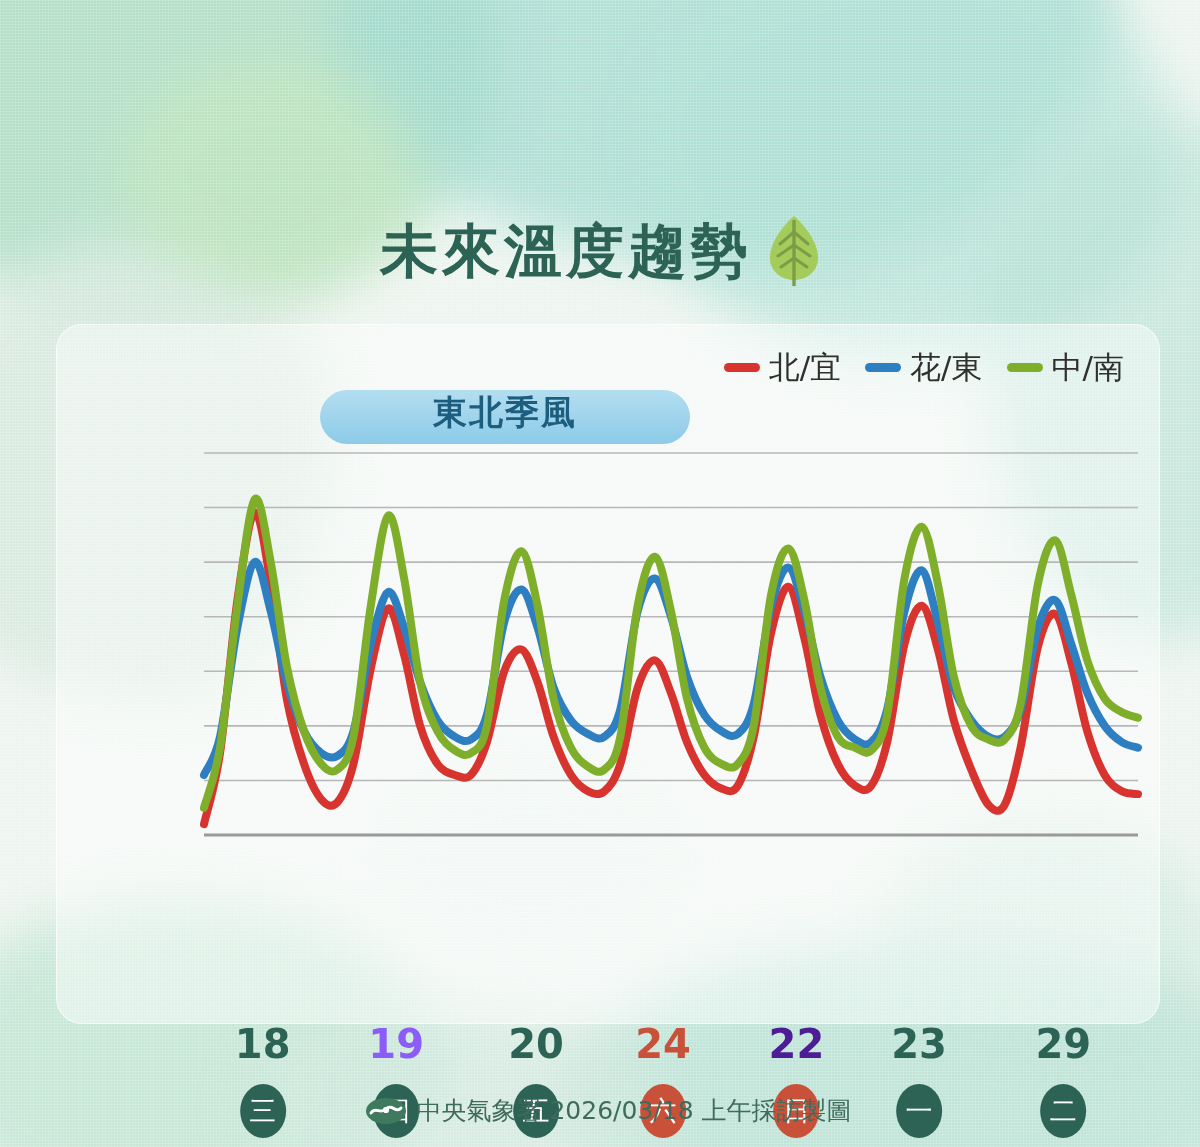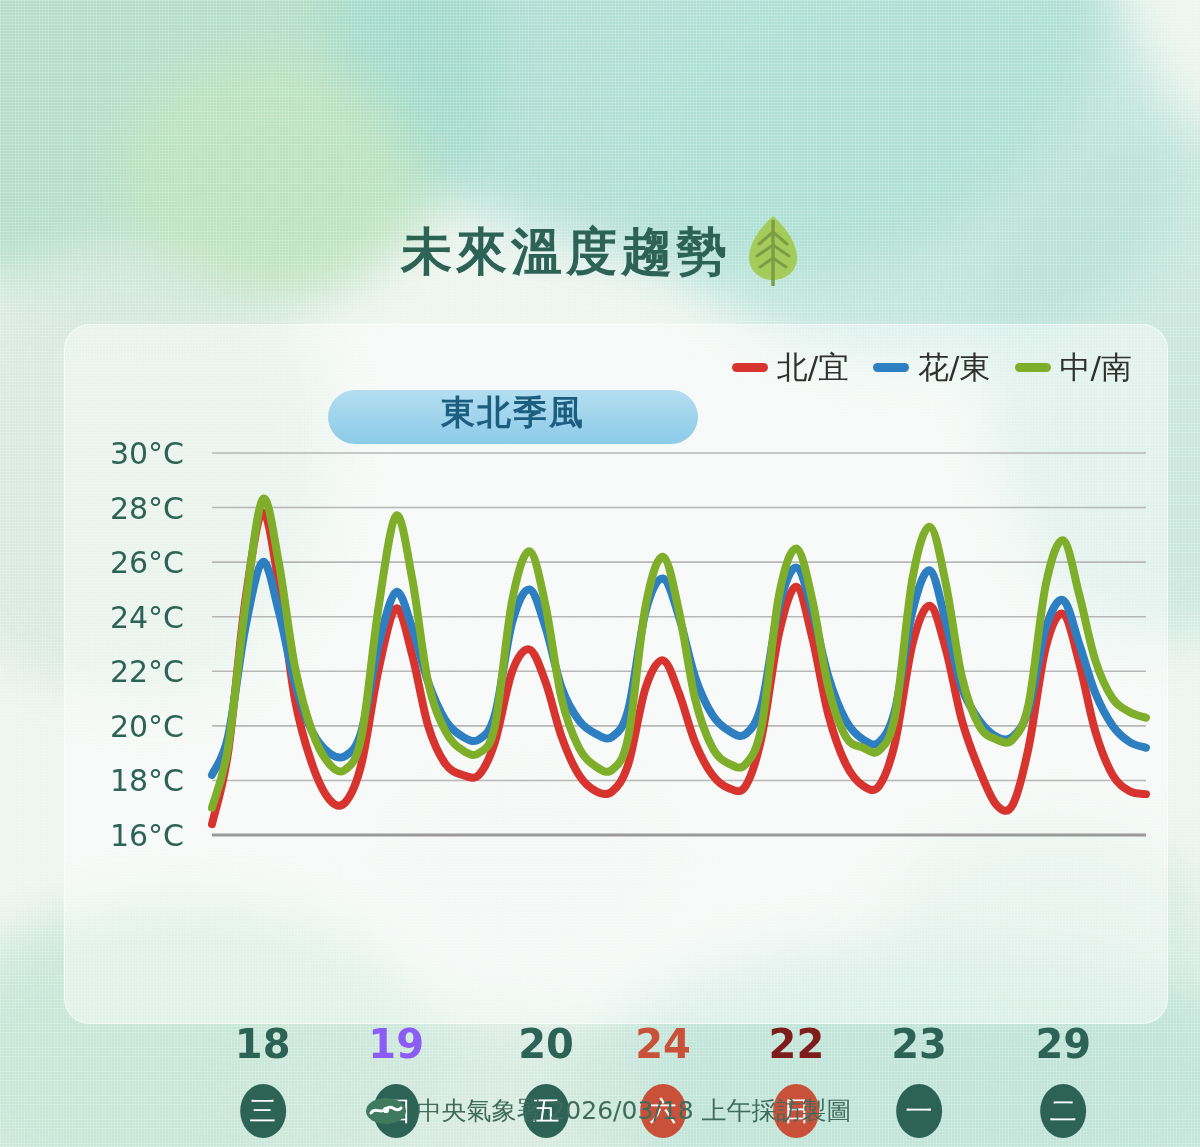--- a/index.html
+++ b/index.html
@@ -14,25 +14,25 @@
   #grain{position:absolute;inset:0;z-index:1;pointer-events:none;opacity:.55;
     background:
       repeating-linear-gradient(0deg,rgba(255,255,255,.35) 0 1px,rgba(0,0,0,0) 1px 3px),
       repeating-linear-gradient(90deg,rgba(255,255,255,.30) 0 1px,rgba(0,0,0,0) 1px 3px);
     mix-blend-mode:overlay;}
 
   
   #title-row{position:absolute;top:214px;left:0;width:1200px;z-index:5;
     display:flex;align-items:center;justify-content:center;gap:16px;}
   #page-title{font-family:"DejaVu Sans","Liberation Sans",sans-serif;
-    font-size:51px;font-weight:bold;color:#2d6355;letter-spacing:4px;line-height:1;}
+    font-size:58px;font-weight:bold;color:#2d6355;letter-spacing:4px;line-height:1;}
   #leaf-icon{width:52px;height:74px;display:block;}
 
   
-  #chart-card{position:absolute;left:64px;top:324px;width:1104px;height:700px;
+  #chart-card{position:absolute;left:56px;top:324px;width:1104px;height:700px;
     background:rgba(255,255,255,.45);border-radius:26px;
     box-shadow:0 0 0 1px rgba(255,255,255,.65) inset;z-index:4;}
 
   
   #legend{position:absolute;right:36px;top:28px;display:flex;gap:24px;align-items:center;z-index:7;}
   .legend-item{display:flex;align-items:center;gap:9px;}
   .legend-swatch{width:36px;height:9px;border-radius:5px;display:block;}
   .legend-label{font-family:"DejaVu Sans","Liberation Sans",sans-serif;
     font-size:31px;color:#30302e;line-height:1;}
 
@@ -110,30 +110,20 @@
       <span class="legend-swatch" style="background:#7fae2b"></span>
       <span class="legend-label">中/南</span>
     </div>
   </div>
 
   <div id="monsoon-pill">
     <span id="monsoon-label">東北季風</span>
   </div>
 
   <div id="plot-wrap">
-    <div id="ylabels">
-        <div class="ytick" style="top: 129px;">30°C</div>
-        <div class="ytick" style="top: 183.571px;">28°C</div>
-        <div class="ytick" style="top: 238.143px;">26°C</div>
-        <div class="ytick" style="top: 292.714px;">24°C</div>
-        <div class="ytick" style="top: 347.286px;">22°C</div>
-        <div class="ytick" style="top: 401.857px;">20°C</div>
-        <div class="ytick" style="top: 456.429px;">18°C</div>
-        <div class="ytick" style="top: 511px;">16°C</div>
-      </div>
     <svg id="gridsvg" width="1104" height="700">
         <line x1="148" x2="1082" y1="129" y2="129" stroke="#b7b7b7" stroke-width="1.6"></line>
         <line x1="148" x2="1082" y1="183.5714285714286" y2="183.5714285714286" stroke="#b7b7b7" stroke-width="1.6"></line>
         <line x1="148" x2="1082" y1="238.1428571428571" y2="238.1428571428571" stroke="#b7b7b7" stroke-width="1.6"></line>
         <line x1="148" x2="1082" y1="292.7142857142857" y2="292.7142857142857" stroke="#b7b7b7" stroke-width="1.6"></line>
         <line x1="148" x2="1082" y1="347.28571428571433" y2="347.28571428571433" stroke="#b7b7b7" stroke-width="1.6"></line>
         <line x1="148" x2="1082" y1="401.8571428571429" y2="401.8571428571429" stroke="#b7b7b7" stroke-width="1.6"></line>
         <line x1="148" x2="1082" y1="456.42857142857144" y2="456.42857142857144" stroke="#b7b7b7" stroke-width="1.6"></line>
         <line x1="148" x2="1082" y1="511" y2="511" stroke="#9a9a9a" stroke-width="3"></line>
         <path d="M148.00,500.09 C150.67,488.26 158.45,466.43 164.01,429.14 C169.57,391.85 175.58,316.36 181.36,276.34 C187.14,236.32 193.14,191.76 198.70,189.03 C204.26,186.30 209.38,229.05 214.71,259.97 C220.05,290.90 225.17,344.56 230.73,374.57 C236.29,404.59 242.29,423.23 248.07,440.06 C253.85,456.88 259.86,469.16 265.42,475.53 C270.98,481.90 276.09,484.17 281.43,478.26 C286.77,472.35 291.88,462.34 297.44,440.06 C303.00,417.77 309.00,370.48 314.79,344.56 C320.57,318.64 326.57,286.80 332.13,284.53 C337.69,282.25 342.81,311.36 348.14,330.91 C353.48,350.47 358.59,383.67 364.15,401.86 C369.71,420.05 375.72,431.87 381.50,440.06 C387.28,448.24 393.29,449.15 398.85,450.97 C404.41,452.79 409.52,456.43 414.86,450.97 C420.19,445.51 425.31,435.51 430.87,418.23 C436.43,400.95 442.43,362.75 448.21,347.29 C454.00,331.82 460.00,323.64 465.56,325.46 C471.12,327.28 476.23,343.65 481.57,358.20 C486.91,372.75 492.02,397.31 497.58,412.77 C503.14,428.23 509.15,441.88 514.93,450.97 C520.71,460.07 526.71,464.61 532.27,467.34 C537.83,470.07 542.95,471.89 548.29,467.34 C553.62,462.80 558.74,457.34 564.30,440.06 C569.86,422.78 575.86,380.94 581.64,363.66 C587.42,346.38 593.43,335.46 598.99,336.37 C604.55,337.28 609.66,355.47 615.00,369.11 C620.34,382.76 625.45,404.59 631.01,418.23 C636.57,431.87 642.58,443.24 648.36,450.97 C654.14,458.70 660.14,462.80 665.70,464.61 C671.26,466.43 676.38,470.53 681.71,461.89 C687.05,453.25 692.17,438.24 697.73,412.77 C703.29,387.30 709.29,334.10 715.07,309.09 C720.85,284.07 726.86,261.79 732.42,262.70 C737.98,263.61 743.09,293.17 748.43,314.54 C753.77,335.92 758.88,370.02 764.44,390.94 C770.00,411.86 776.00,428.23 781.79,440.06 C787.57,451.88 793.57,458.25 799.13,461.89 C804.69,465.52 809.81,469.16 815.14,461.89 C820.48,454.61 825.59,441.88 831.15,418.23 C836.71,394.58 842.72,342.74 848.50,320.00 C854.28,297.26 860.29,280.89 865.85,281.80 C871.41,282.71 876.52,306.36 881.86,325.46 C887.19,344.56 892.31,376.39 897.87,396.40 C903.43,416.41 909.43,431.42 915.21,445.51 C921.00,459.61 927.00,475.07 932.56,480.99 C938.12,486.90 943.23,490.54 948.57,480.99 C953.91,471.44 959.02,450.06 964.58,423.69 C970.14,397.31 976.15,345.01 981.93,322.73 C987.71,300.45 993.71,287.26 999.27,289.99 C1004.83,292.71 1009.95,319.55 1015.29,339.10 C1020.62,358.65 1025.74,388.67 1031.30,407.31 C1036.86,425.96 1042.86,440.97 1048.64,450.97 C1054.42,460.98 1060.43,464.16 1065.99,467.34 C1071.55,470.53 1079.33,469.62 1082.00,470.07" fill="none" stroke="#d8342f" stroke-width="8" stroke-linecap="round" stroke-linejoin="round"></path>
@@ -145,30 +135,30 @@
 
 <div id="xaxis">
     <div class="xcol" style="left: 214.714px;">
       <div class="xday" style="color: rgb(45, 99, 85);">18</div>
       <div class="xbadge" style="background: rgb(45, 99, 85);">三</div>
     </div>
     <div class="xcol" style="left: 348.143px;">
       <div class="xday" style="color: #8b5cf6;">19</div>
       <div class="xbadge" style="background: rgb(45, 99, 85);">四</div>
     </div>
-    <div class="xcol" style="left: 498px;">
+    <div class="xcol" style="left: 488px;">
       <div class="xday" style="color: rgb(45, 99, 85);">20</div>
       <div class="xbadge" style="background: rgb(45, 99, 85);">五</div>
     </div>
     <div class="xcol" style="left: 615px;">
       <div class="xday" style="color: rgb(201, 81, 58);">24</div>
       <div class="xbadge" style="background: rgb(201, 81, 58);">六</div>
     </div>
     <div class="xcol" style="left: 748.429px;">
-      <div class="xday" style="color: #7f1d1d;">22</div>
+      <div class="xday" style="color: #4c1d95;">22</div>
       <div class="xbadge" style="background: rgb(201, 81, 58);">日</div>
     </div>
     <div class="xcol" style="left: 871px;">
       <div class="xday" style="color: rgb(45, 99, 85);">23</div>
       <div class="xbadge" style="background: rgb(45, 99, 85);">一</div>
     </div>
     <div class="xcol" style="left: 1015.29px;">
       <div class="xday" style="color: rgb(45, 99, 85);">29</div>
       <div class="xbadge" style="background: rgb(45, 99, 85);">二</div>
     </div>

